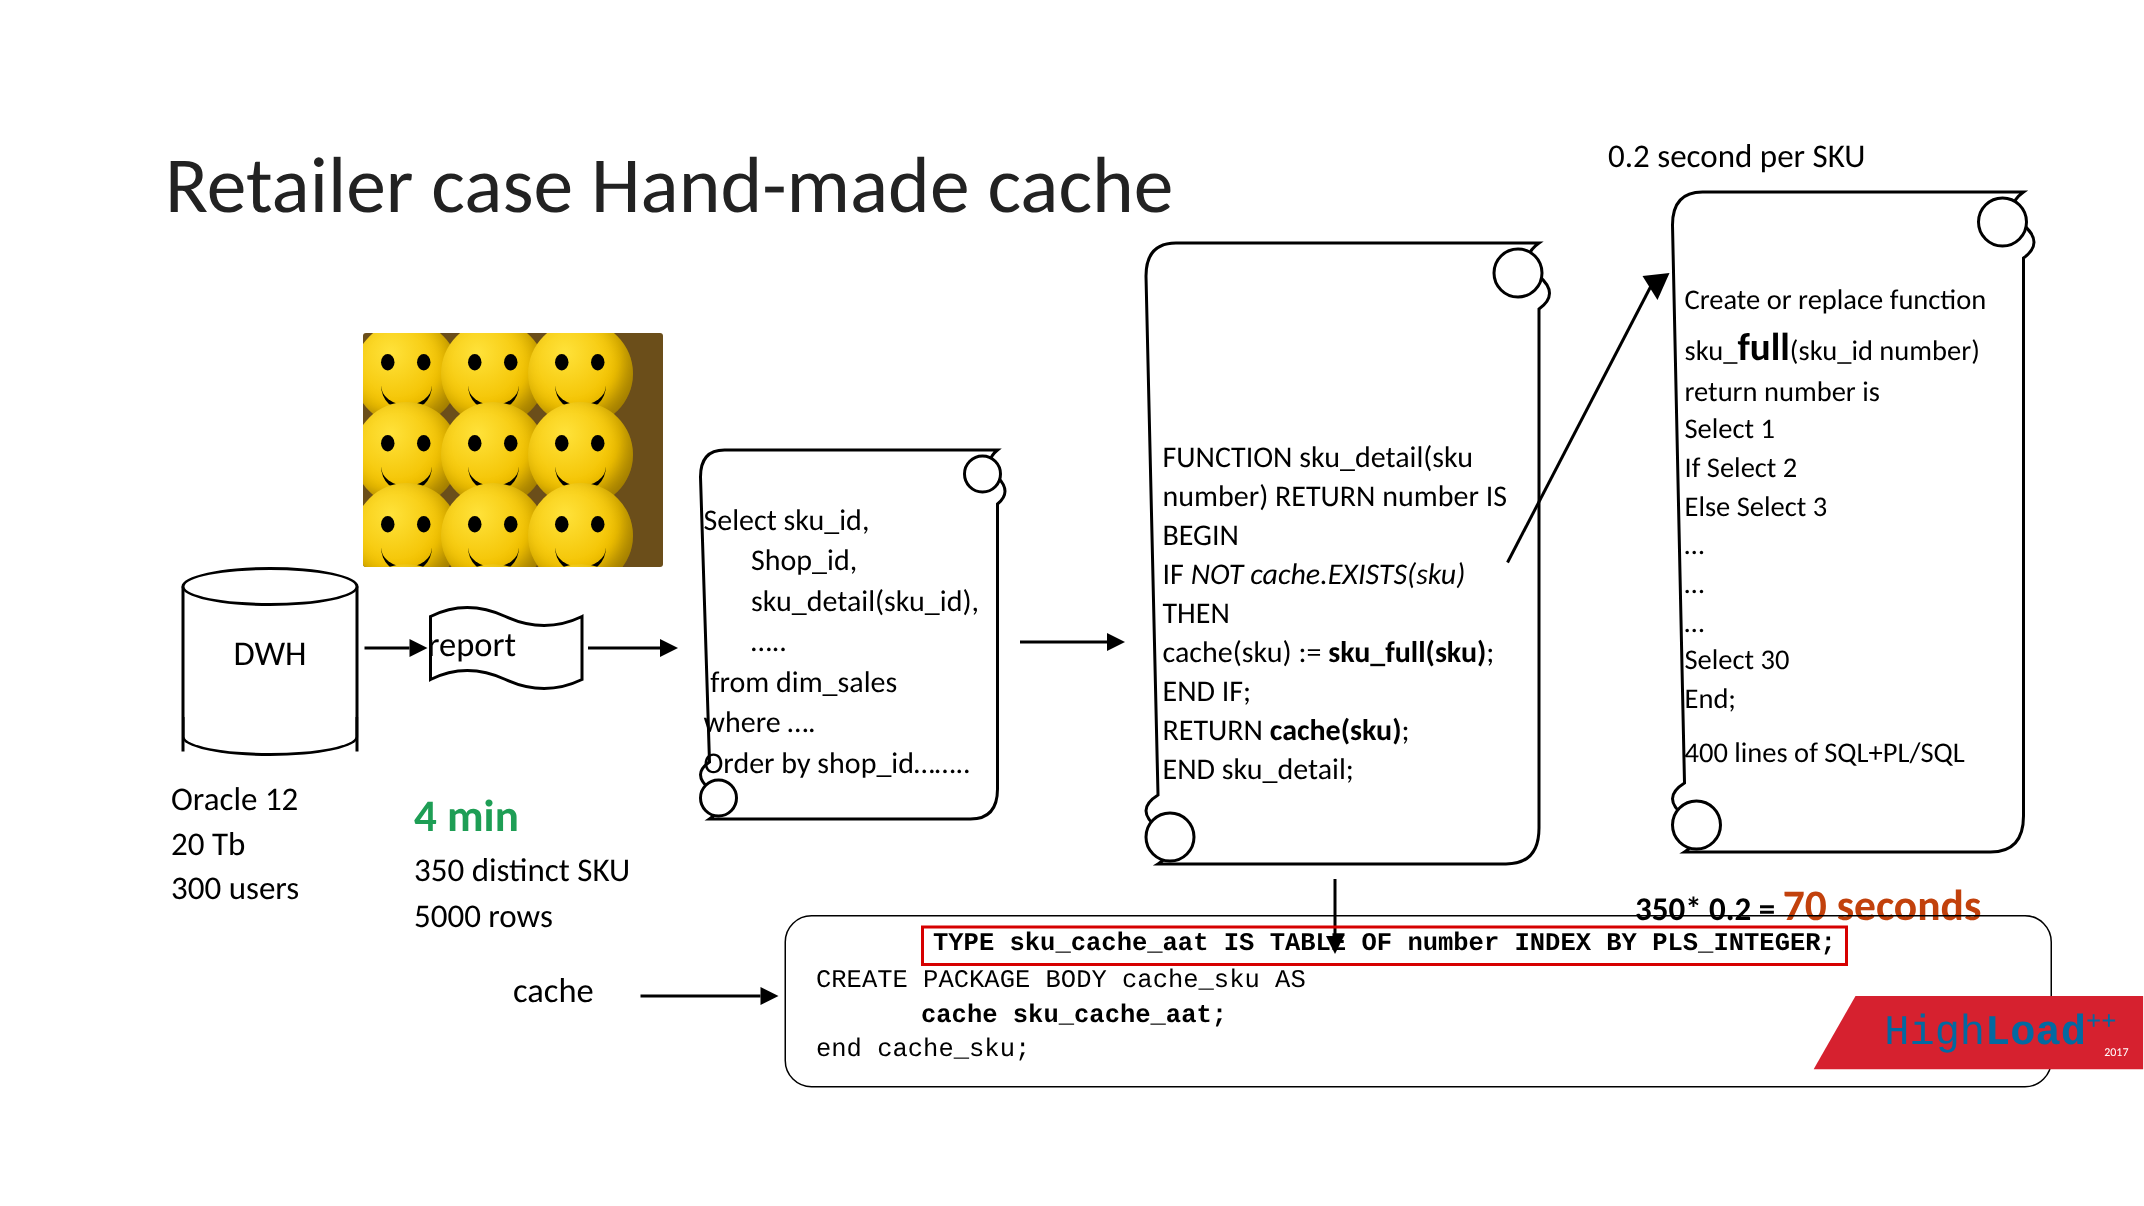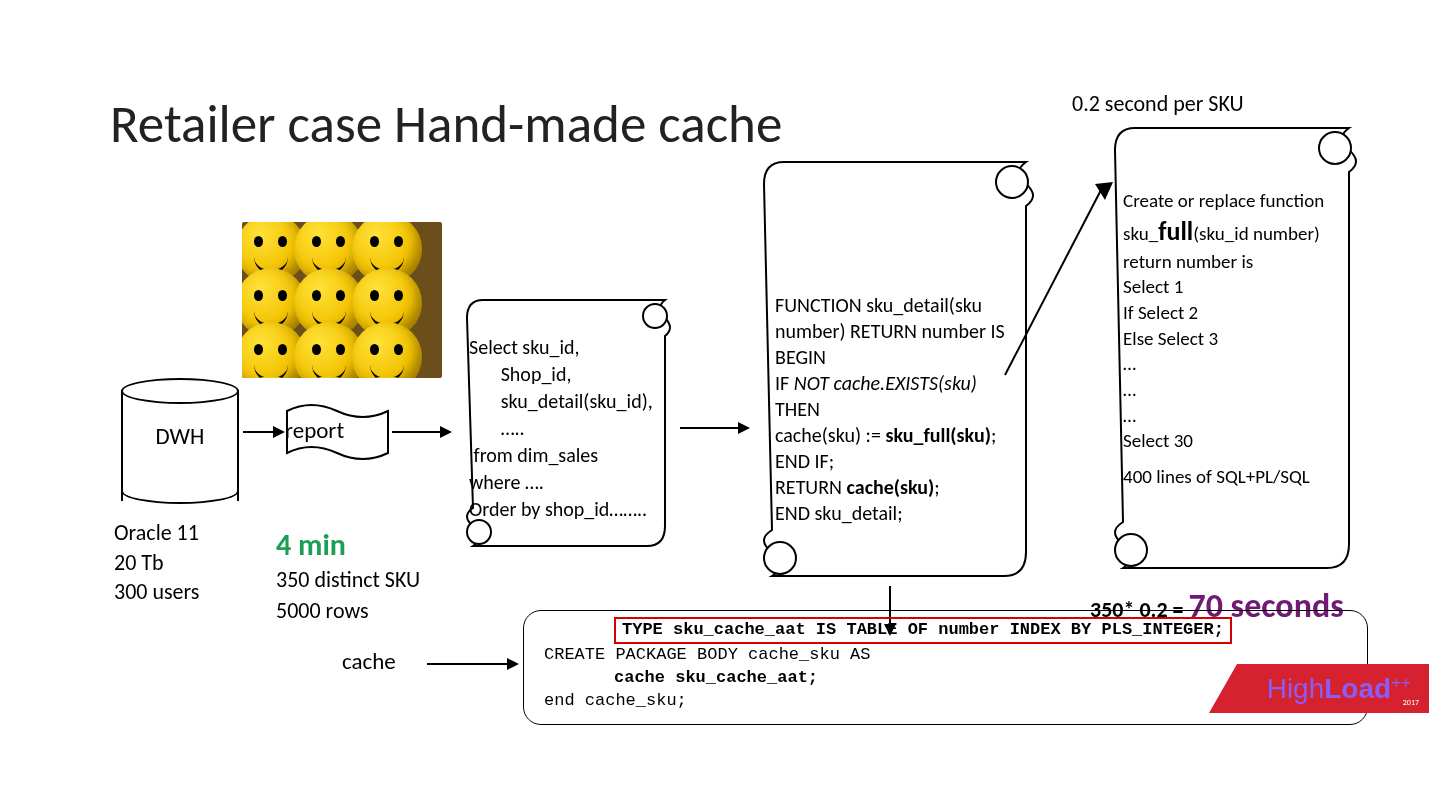--- a/index.html
+++ b/index.html
@@ -171,23 +171,23 @@
     position: absolute;
     left: 1072px; top: 90px;
     font-size: 22px;
   }
   .calc-line {
     position: absolute;
     left: 1090px; top: 585px;
     font-size: 22px;
   }
   .calc-line .big-green {
-    font-size: 34px;
+    font-size: 29px;
     font-weight: 700;
-    color: #701a75;
+    color: #c2410c;
   }
   
   .cache-label {
     position: absolute;
     left: 342px; top: 647px;
     font-size: 23px;
   }
   .cache-box {
     position: absolute;
     left: 523px;
@@ -214,23 +214,23 @@
     right: 0;
     bottom: 0;
     width: 220px;
     height: 55px;
   }
   .logo svg { width: 100%; height: 100%; }
   .logo-text {
     position: absolute;
     right: 18px;
     bottom: 8px;
-    color: #8b5cf6;
+    color: #0369a1;
     font-size: 28px;
-    font-family: Liberation Sans, sans-serif;
+    font-family: Liberation Mono, monospace;
     margin-left: 24px;
   }
   .logo-text .thin { font-weight: 300; }
   .logo-text .bold { font-weight: 800; }
   .logo-text .plus { font-size: 17px; vertical-align: super; }
   .logo-year {
     position: absolute;
     right: 10px; bottom: 6px;
     color: #fff;
     font-size: 8px;
@@ -246,21 +246,21 @@
 
   <div class="title">Retailer case Hand-made cache</div>
 
   <div class="cylinder">
     <div class="cyl-body"></div>
     <div class="cyl-top"></div>
     <div class="cyl-bottom"></div>
     <div class="cyl-label">DWH</div>
   </div>
   <div class="db-info">
-    <div>Oracle 11</div>
+    <div>Oracle 12</div>
     <div>20 Tb</div>
     <div>300 users</div>
   </div>
 
   <div class="smileys">
     <div class="smile"></div>
       <div class="smile"></div>
       <div class="smile"></div>
       <div class="smile"></div>
     <div class="smile"></div>
@@ -358,20 +358,21 @@
       <div>Create or replace function</div>
       <div><span>sku_</span><b style="font-size:26px">full</b><span>(sku_id number)</span></div>
       <div>return number is</div>
       <div>Select 1</div>
       <div>If Select 2</div>
       <div>Else Select 3</div>
       <div>…</div>
       <div>…</div>
       <div>…</div>
       <div>Select 30</div>
+      <div>End;</div>
       <div style="height:10px"></div>
       <div>400 lines of SQL+PL/SQL</div>
     </div>
   </div>
 
   <div class="calc-line">
     <b>350* 0.2 = </b><span class="big-green">70 seconds</span>
   </div>
 
   <div class="arrow" style="left:880px; top:586px; width:20px; height:50px;">

